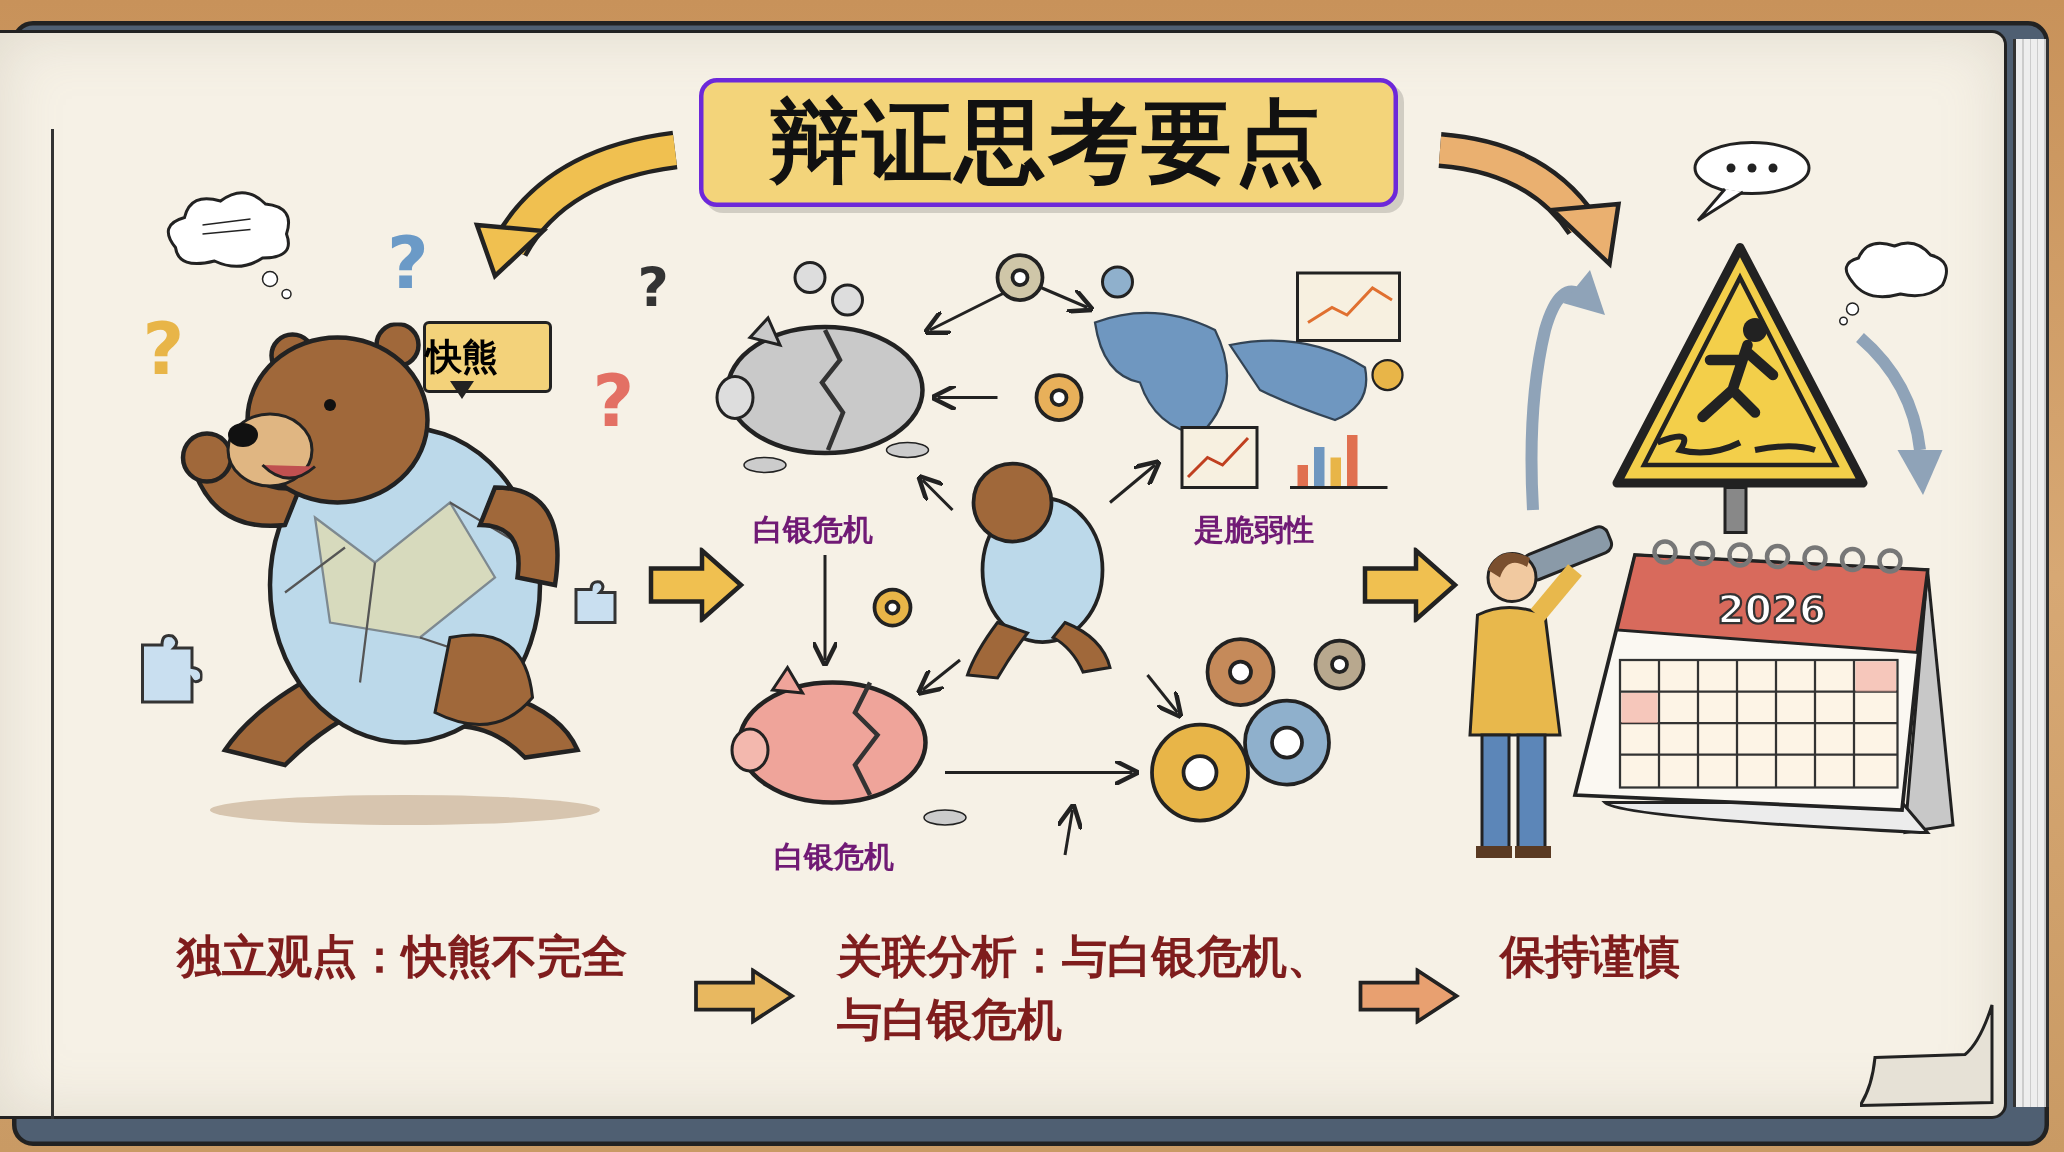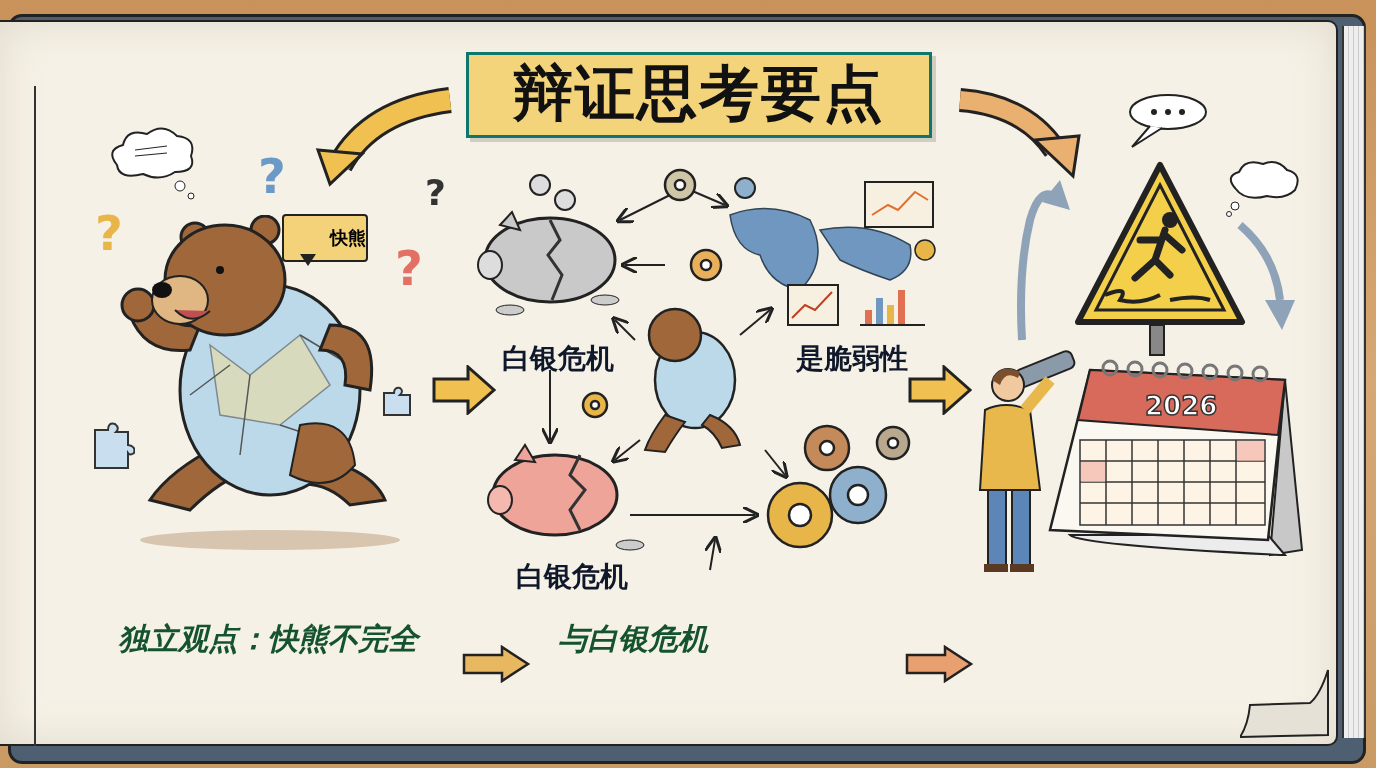--- a/index.html
+++ b/index.html
@@ -3,25 +3,25 @@
 <meta charset="utf-8">
 <style>
   html,body{margin:0;padding:0;}
   body{width:1376px;height:768px;overflow:hidden;background:#c99b66;font-family:"DejaVu Sans",sans-serif;position:relative;}
   .desk{position:absolute;inset:0;background:linear-gradient(180deg,#c8925a 0%,#d7a874 50%,#c99a64 100%);}
   .cover{position:absolute;left:8px;top:14px;width:1352px;height:744px;background:#4f5f72;border:3px solid #222;border-radius:14px;}
   .page{position:absolute;left:0;top:20px;width:1336px;height:722px;background:#f6f1e6;border:2px solid #222;border-left:none;border-radius:0 10px 10px 0;box-shadow:inset 0 0 40px rgba(160,150,130,.25);}
   .page-stack{position:absolute;right:10px;top:26px;width:20px;height:712px;border-left:2px solid #333;border-right:2px solid #333;background:repeating-linear-gradient(90deg,#eee 0 4px,#ccc 4px 5px);}
   .binding{position:absolute;left:34px;top:86px;width:2px;height:660px;background:#333;}
   .abs{position:absolute;}
-  .title-box{position:absolute;left:466px;top:52px;width:460px;height:80px;background:#f3d47a;border:3px solid #0f766e;border-radius:0;box-shadow:4px 4px 0 rgba(0,0,0,.15);display:flex;align-items:flex-end;justify-content:center;}
+  .title-box{position:absolute;left:466px;top:52px;width:460px;height:80px;background:#f3d47a;border:3px solid #6d28d9;border-radius:12px;box-shadow:4px 4px 0 rgba(0,0,0,.15);display:flex;align-items:center;justify-content:center;}
   .title{font-size:60px;font-weight:bold;color:#111;letter-spacing:2px;}
-  .caption{position:absolute;font-size:30px;font-weight:bold;color:#14532d;line-height:42px;font-style:italic;}
-  .label{position:absolute;font-size:28px;font-weight:bold;color:#0f172a;}
-  .bubble{position:absolute;left:282px;top:214px;width:82px;height:44px;background:#f3d27a;border:2px solid #222;border-radius:4px;display:flex;align-items:center;justify-content:flex-end;font-size:18px;font-weight:bold;}
+  .caption{position:absolute;font-size:30px;font-weight:bold;color:#7f1d1d;line-height:42px;}
+  .label{position:absolute;font-size:20px;font-weight:bold;color:#701a75;}
+  .bubble{position:absolute;left:282px;top:214px;width:82px;height:44px;background:#f3d27a;border:2px solid #222;border-radius:4px;display:flex;align-items:center;justify-content:flex-start;font-size:24px;font-weight:bold;}
   .bubble:after{content:"";position:absolute;left:16px;bottom:-14px;border:8px solid transparent;border-top:12px solid #222;}
   .qmark{position:absolute;font-size:48px;font-weight:bold;}
   .cal-year{font-size:26px;font-weight:bold;fill:#fff;stroke:#333;stroke-width:1.5;}
 </style>
 </head>
 <body>
 
 <div class="desk"></div>
 <div class="cover"></div>
 <div class="page"></div>
@@ -250,23 +250,25 @@
     <rect x="40" y="224" width="24" height="8" fill="#5a3a22"></rect>
 </svg>
 
 <div class="caption" style="left:118px;top:618px;">
   <div>独立观点：快熊不完全</div>
 </div>
 <svg class="abs" style="left:462px;top:645px" width="70" height="38">
   <polygon points="2,10 40,10 40,2 66,19 40,36 40,28 2,28" fill="#e8b860" stroke="#222" stroke-width="2.5"></polygon>
 </svg>
 <div class="caption" style="left:558px;top:618px;">
+  <div>关联分析：与白银危机、</div>
   <div>与白银危机</div>
 </div>
 <svg class="abs" style="left:905px;top:645px" width="70" height="38">
   <polygon points="2,10 40,10 40,2 66,19 40,36 40,28 2,28" fill="#e8a070" stroke="#222" stroke-width="2.5"></polygon>
 </svg>
 <div class="caption" style="left:1000px;top:618px;">
+  <div>保持谨慎</div>
 </div>
 
 <svg class="abs" style="left:1240px;top:665px" width="90" height="75">
   <path d="M10 40 L70 38 Q80 30 88 5 L88 70 L0 72 Q8 60 10 40Z" fill="#e6e1d6" stroke="#222" stroke-width="2"></path>
 </svg>
 
 </body></html>

